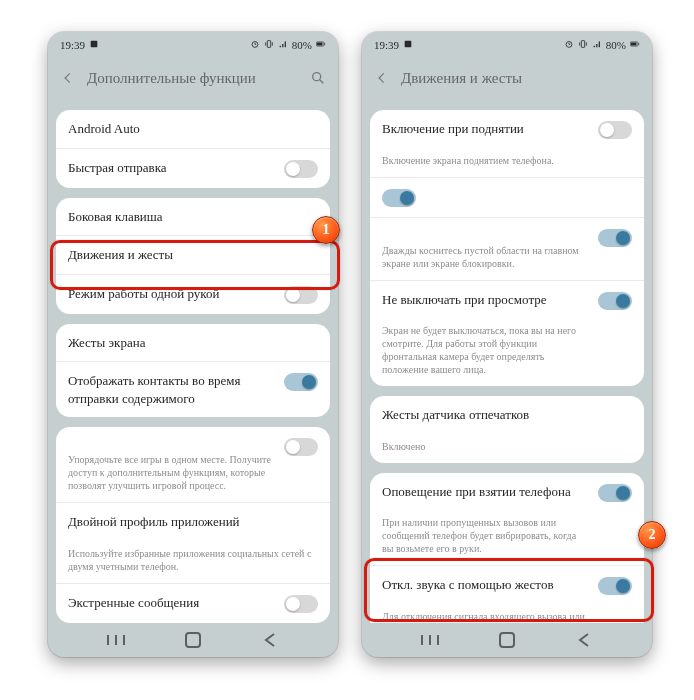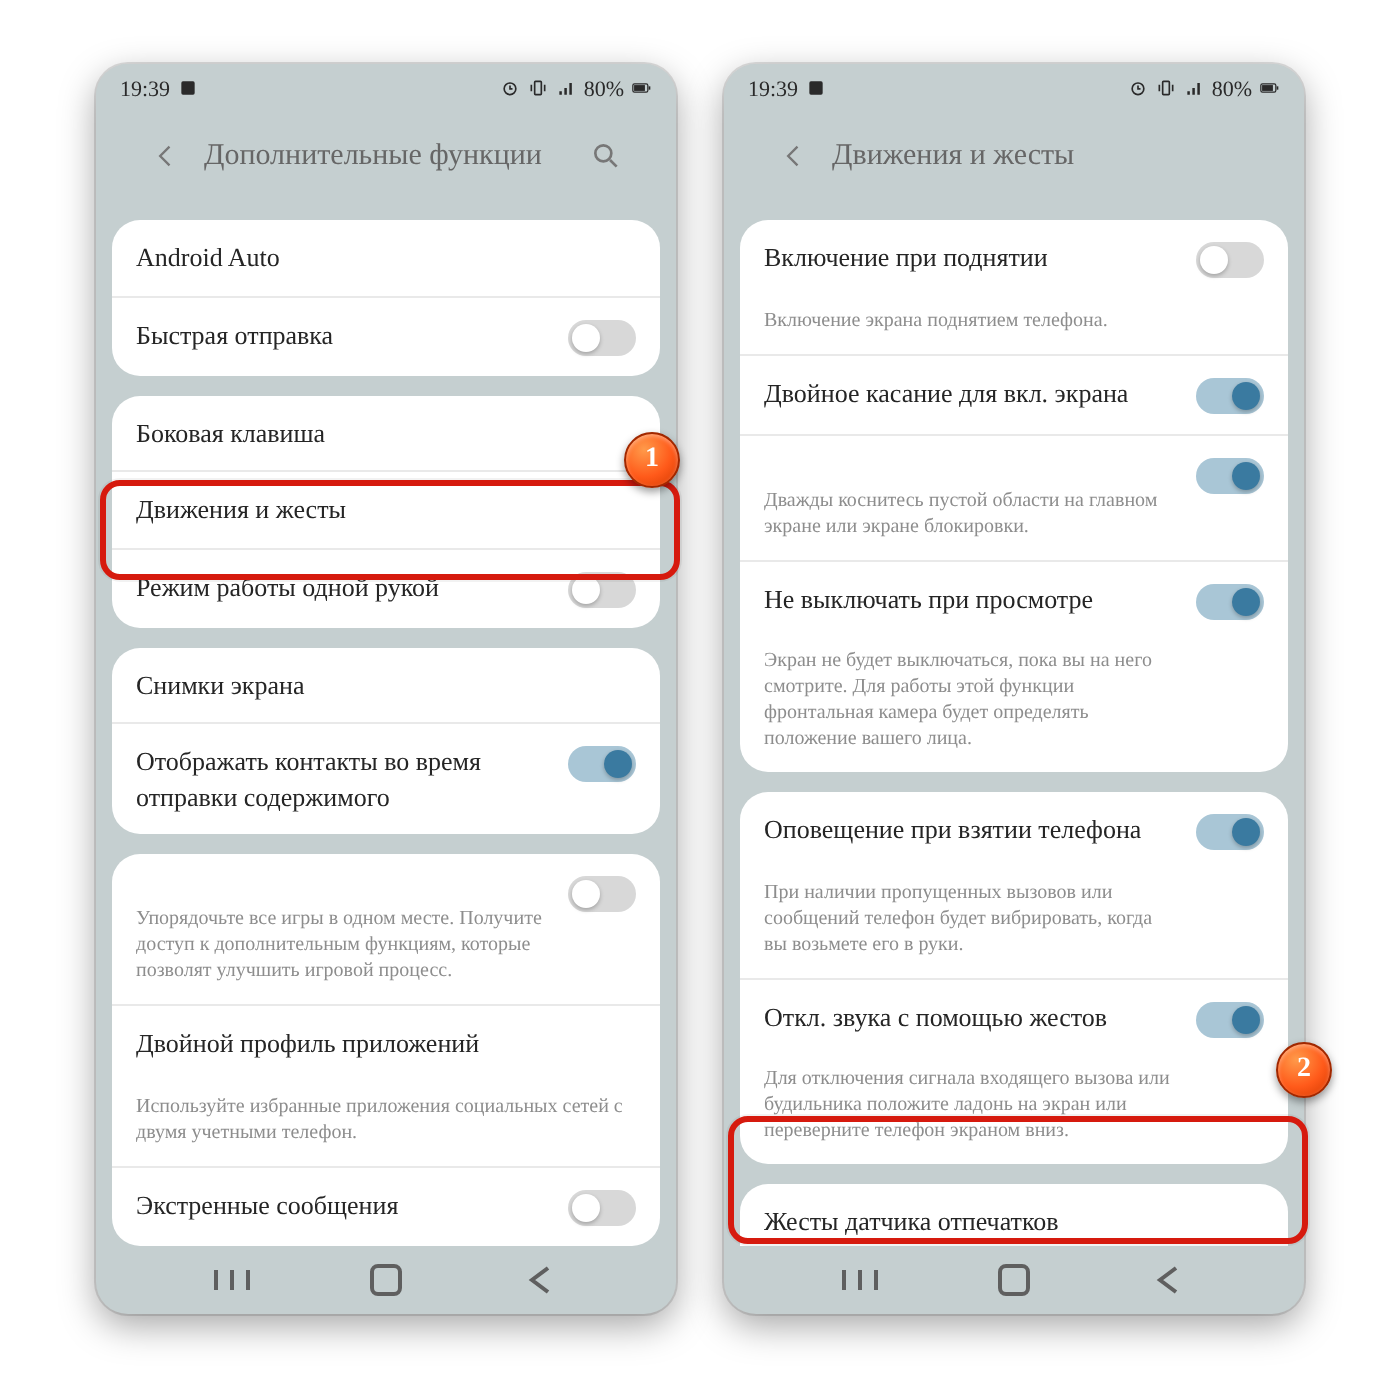--- a/index.html
+++ b/index.html
@@ -23,21 +23,21 @@
     box-shadow:0 6px 18px rgba(0,0,0,.35),0 0 0 1px rgba(0,0,0,.12);
     overflow:hidden;display:flex;flex-direction:column;
     font-family:Liberation Serif, serif;
   }
   .phone.left{left:48px;}
   .phone.right{left:362px;}
   .statusbar{height:26px;background:var(--bg);display:flex;align-items:center;justify-content:space-between;padding:0 12px;font-size:11px;color:#2a2a2a;}
   .status-left{display:flex;gap:4px;align-items:center;}
   .status-right{display:flex;gap:4px;align-items:center;text-align:right;}
   .st-icon{width:10px;height:10px;display:inline-block;}
-  .header{height:40px;display:flex;align-items:center;padding:0 26px;gap:10px;color:var(--header-text);}
+  .header{height:40px;display:flex;align-items:center;padding:0 11px;gap:10px;color:var(--header-text);}
   .back{width:18px;height:18px;display:flex;align-items:center;justify-content:center;cursor:pointer;}
   .back svg{width:14px;height:14px;stroke:#777;}
   .htitle{font-size:15px;color:#666;flex:1;white-space:nowrap;overflow:hidden;}
   .search{width:18px;height:18px;display:flex;align-items:center;justify-content:center;cursor:pointer;}
   .search svg{width:16px;height:16px;stroke:#777;fill:none;}
   .content{flex:1;overflow-y:auto;padding:12px 8px 4px;font-size:13px;}
   .group{background:var(--card);border-radius:14px;margin-bottom:10px;overflow:hidden;}
   .row{display:flex;align-items:flex-start;padding:10px 12px;gap:10px;position:relative;}
   .row + .row{border-top:1px solid var(--divider);}
   .row-body{flex:1;min-width:0;}
@@ -135,21 +135,21 @@
               <div class="row-title">Режим работы одной рукой</div>
             </div>
             <div class="toggle">
               <div class="knob"></div>
             </div>
           </div>
         </div>
         <div class="group">
           <div class="row">
             <div class="row-body">
-              <div class="row-title">Снимки экрана</div>
+              <div class="row-title">Жесты экрана</div>
             </div>
           </div>
           <div class="row">
             <div class="row-body">
               <div class="row-title">Отображать контакты во время отправки содержимого</div>
             </div>
             <div class="toggle on">
               <div class="knob"></div>
             </div>
           </div>
@@ -241,23 +241,20 @@
           <div class="row">
             <div class="row-body">
               <div class="row-title">Включение при поднятии</div>
               <div class="row-sub">Включение экрана поднятием телефона.</div>
             </div>
             <div class="toggle">
               <div class="knob"></div>
             </div>
           </div>
           <div class="row">
-            <div class="row-body">
-              <div class="row-title">Двойное касание для вкл. экрана</div>
-            </div>
             <div class="toggle on">
               <div class="knob"></div>
             </div>
           </div>
           <div class="row">
             <div class="row-body">
               <div class="row-sub">Дважды коснитесь пустой области на главном экране или экране блокировки.</div>
             </div>
             <div class="toggle on">
               <div class="knob"></div>
@@ -269,45 +266,45 @@
               <div class="row-sub">Экран не будет выключаться, пока вы на него смотрите. Для работы этой функции фронтальная камера будет определять положение вашего лица.</div>
             </div>
             <div class="toggle on">
               <div class="knob"></div>
             </div>
           </div>
         </div>
         <div class="group">
           <div class="row">
             <div class="row-body">
+              <div class="row-title">Жесты датчика отпечатков</div>
+              <div class="row-sub">Включено</div>
+            </div>
+          </div>
+        </div>
+        <div class="group">
+          <div class="row">
+            <div class="row-body">
               <div class="row-title">Оповещение при взятии телефона</div>
               <div class="row-sub">При наличии пропущенных вызовов или сообщений телефон будет вибрировать, когда вы возьмете его в руки.</div>
             </div>
             <div class="toggle on">
               <div class="knob"></div>
             </div>
           </div>
           <div class="row">
             <div class="row-body">
               <div class="row-title">Откл. звука с помощью жестов</div>
               <div class="row-sub">Для отключения сигнала входящего вызова или будильника положите ладонь на экран или переверните телефон экраном вниз.</div>
             </div>
             <div class="toggle on">
               <div class="knob"></div>
             </div>
           </div>
         </div>
-        <div class="group">
-          <div class="row">
-            <div class="row-body">
-              <div class="row-title">Жесты датчика отпечатков</div>
-              <div class="row-sub">Включено</div>
-            </div>
-          </div>
-        </div>
       </div>
     <div class="navbar">
       <div class="nav-btn">
           <svg width="20" height="14" viewBox="0 0 20 14">
             <path d="M2 2v10M10 2v10M18 2v10" stroke-width="2"></path>
           </svg>
         </div>
       <div class="nav-btn">
           <svg width="18" height="18" viewBox="0 0 18 18">
             <rect x="2" y="2" width="14" height="14" rx="3" stroke-width="2"></rect>

